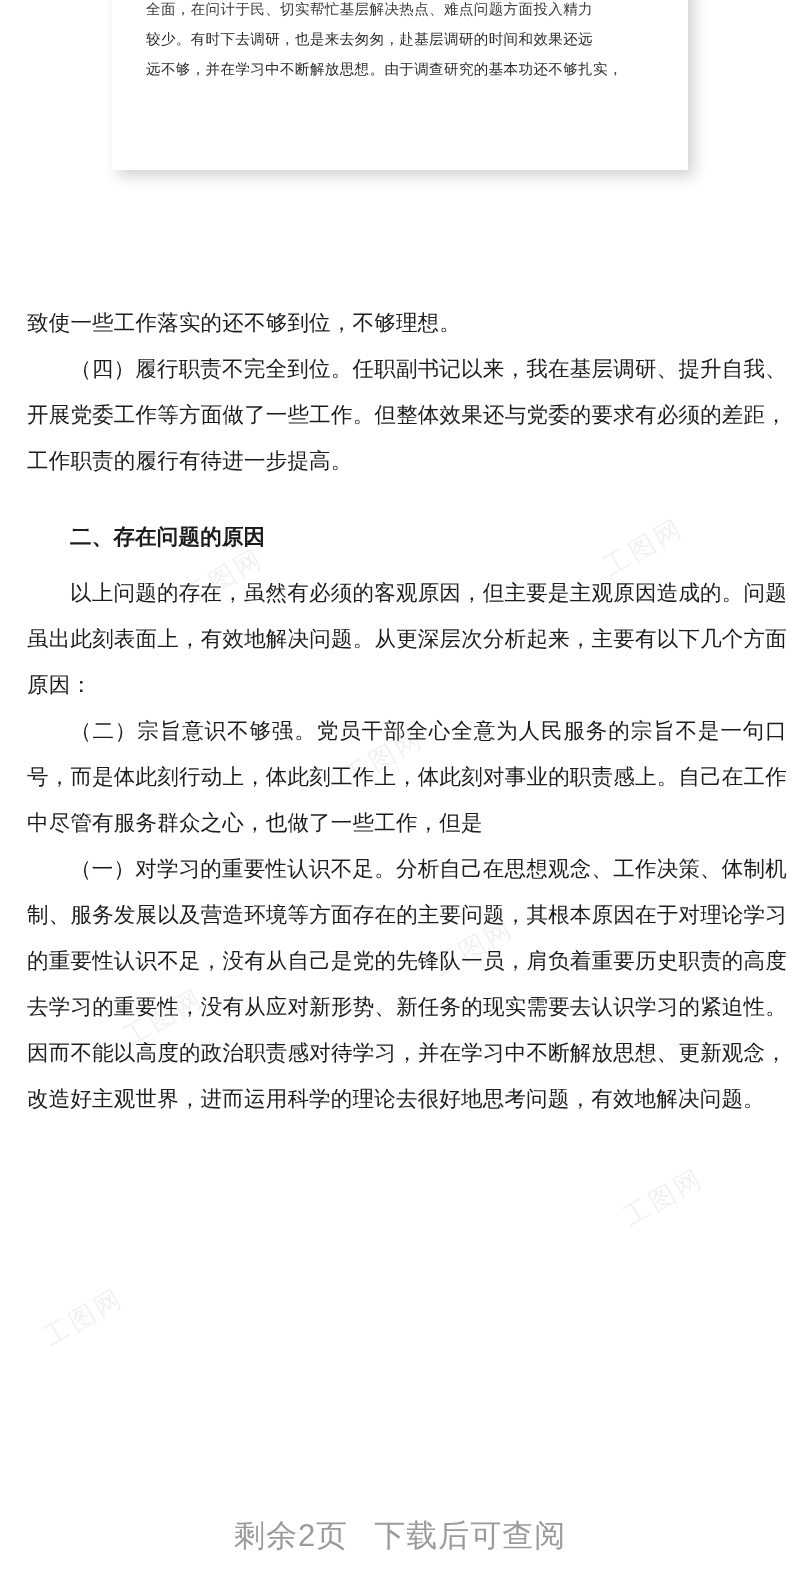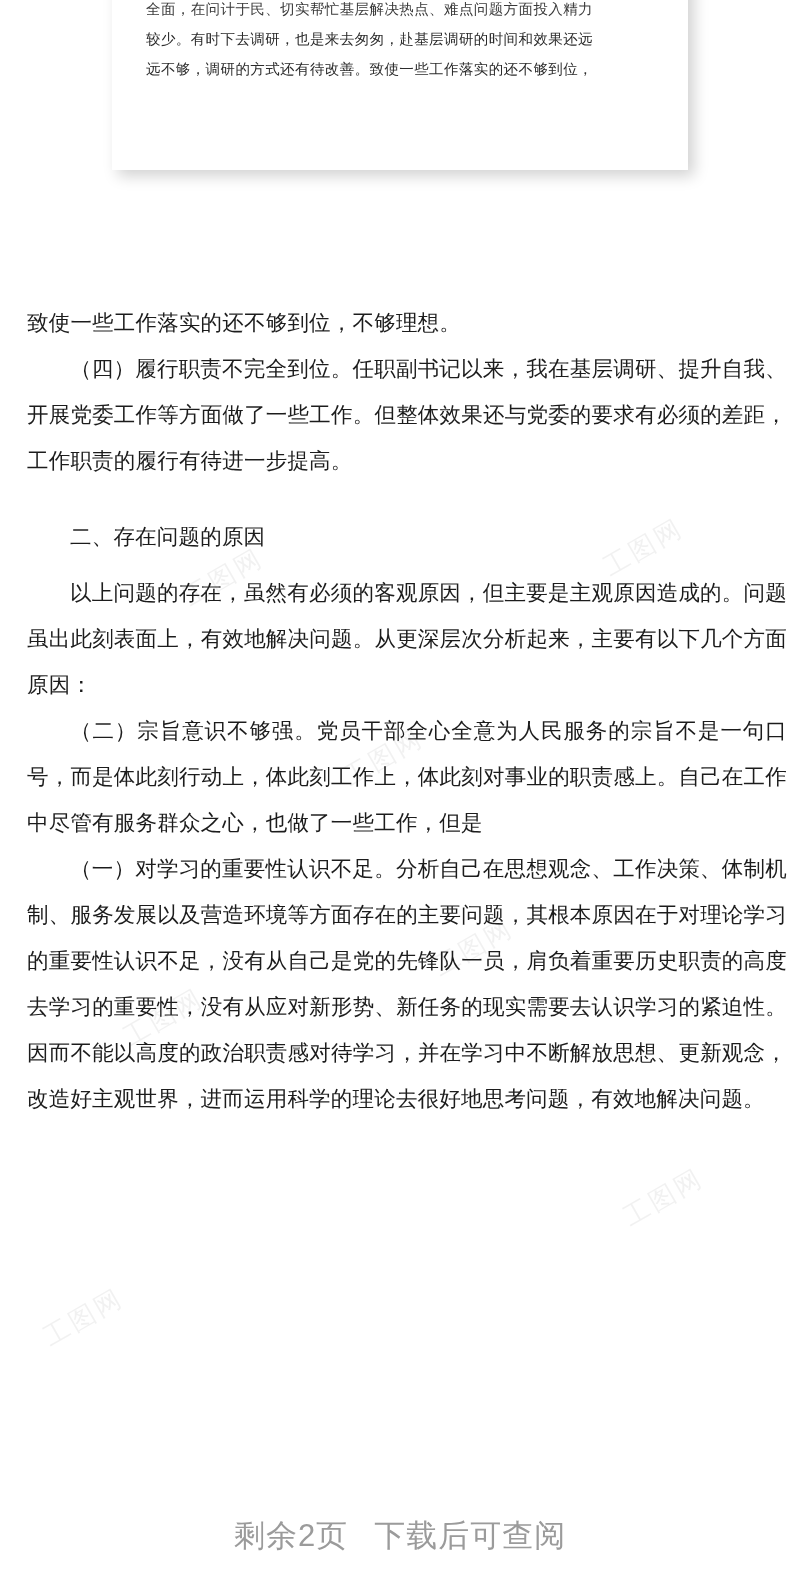--- a/index.html
+++ b/index.html
@@ -53,21 +53,21 @@
     margin: 0;
     font-size: 21.5px;
     line-height: 46px;
     color: #1c1c1c;
     text-align: justify;
     letter-spacing: 0.2px;
   }
   .doc p.indent { text-indent: 2em; }
   .doc p.heading {
     text-indent: 2em;
-    font-weight: normal;
+    font-weight: bold;
   }
   .spacer-sm { height: 10px; }
   .spacer-md { height: 30px; }
 
   
   .wm {
     position: absolute;
     color: rgba(0,0,0,0.055);
     font-size: 26px;
     letter-spacing: 3px;
@@ -98,21 +98,21 @@
   }
   .footer .gap { display: inline-block; width: 26px; }
 </style>
 </head>
 <body>
 
 <div class="preview-card">
   <div class="preview-inner">
     <div class="preview-line faded">全面，在问计于民、切实帮忙基层解决热点、难点问题方面投入精力</div>
     <div class="preview-line">较少。有时下去调研，也是来去匆匆，赴基层调研的时间和效果还远</div>
-    <div class="preview-line">远不够，调研的方式还有待改善。致使一些工作落实的还不够到位，</div>
+    <div class="preview-line">远不够，并在学习中不断解放思想。由于调查研究的基本功还不够扎实，</div>
   </div>
 </div>
 
 <div class="wm wm1">工图网</div>
 <div class="wm wm2">工图网</div>
 <div class="wm wm3">工图网</div>
 <div class="wm wm4">工图网</div>
 <div class="wm wm5">工图网</div>
 <div class="wm wm6">工图网</div>
 <div class="wm wm7">工图网</div>

